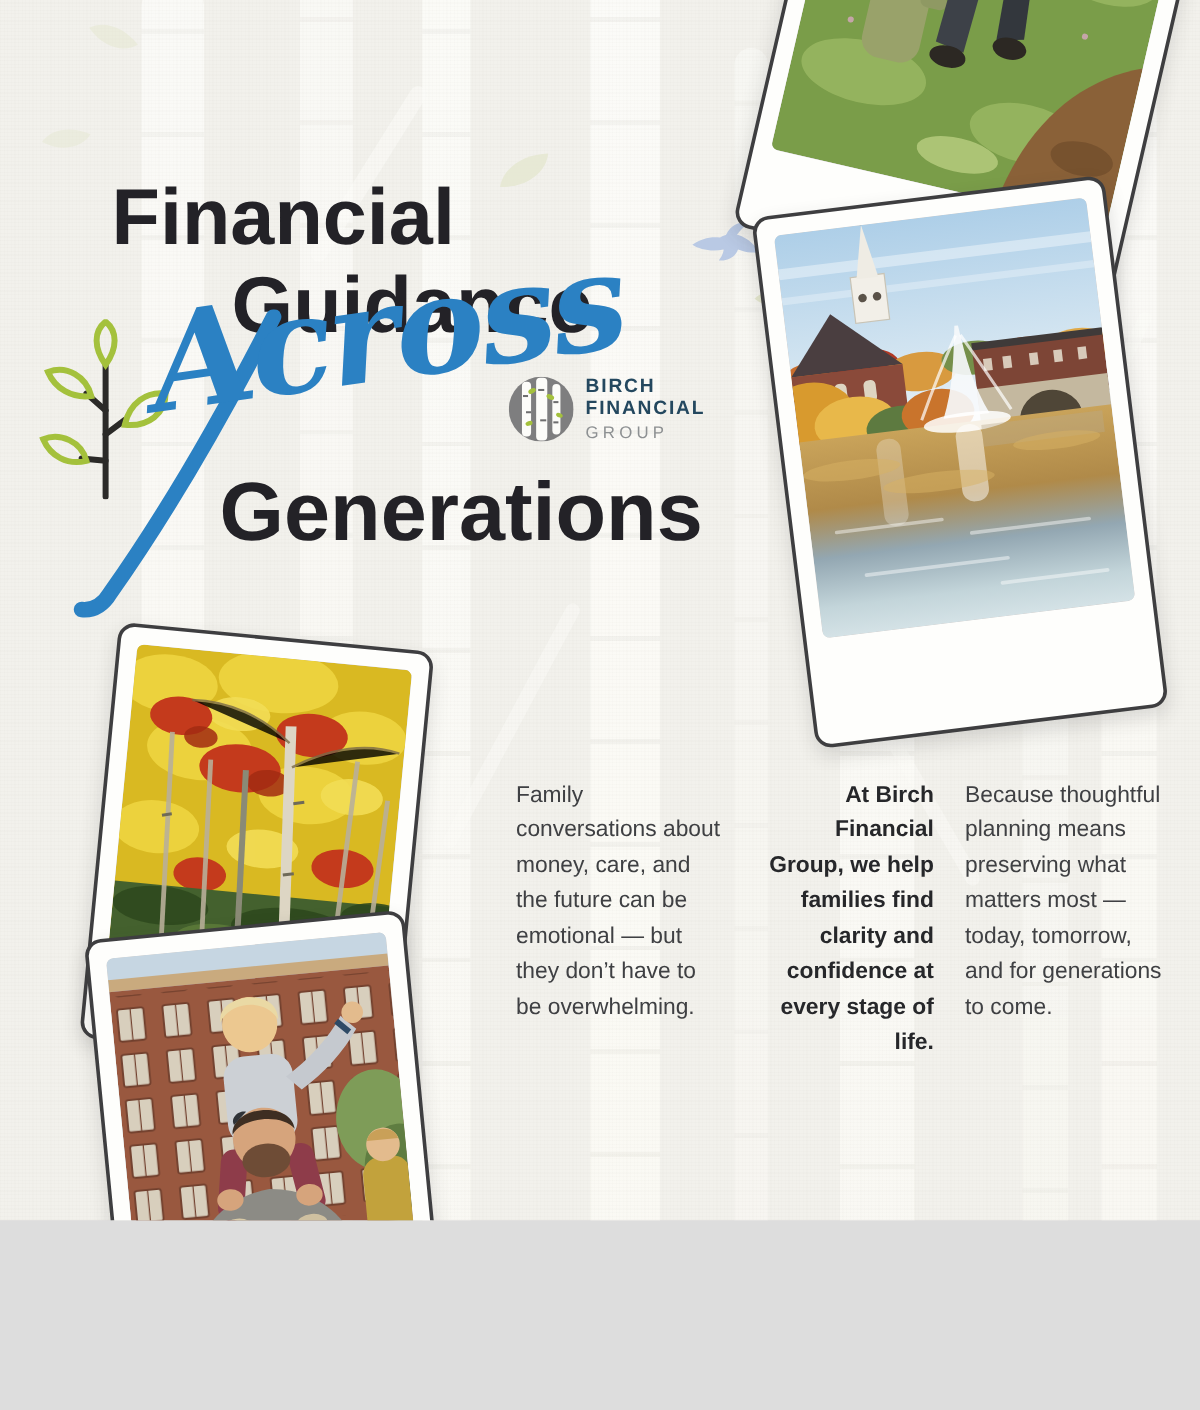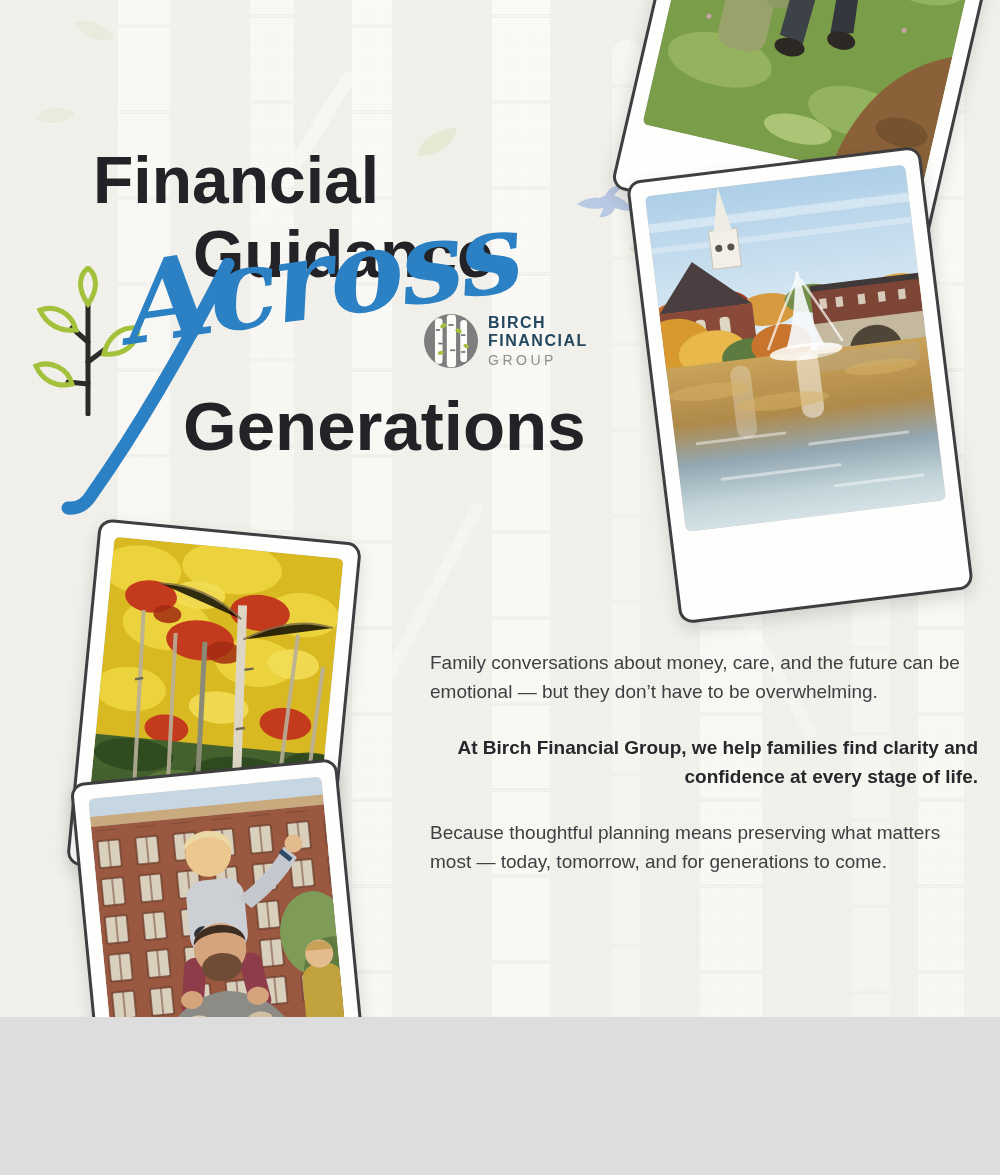--- a/index.html
+++ b/index.html
@@ -27,21 +27,21 @@
   .logo-text{margin-left:10px;}
   .logo-l1{font-size:16px;font-weight:700;letter-spacing:1.5px;color:#24485f;line-height:1.1;}
   .logo-l3{font-size:14px;font-weight:400;letter-spacing:3.5px;color:#8d9092;margin-top:2px;}
   
   .polaroid{position:absolute;background:#fefefc;border:3px solid #3e3e40;border-radius:14px;
             box-shadow:0 7px 16px rgba(50,50,50,.16);}
   .photo{margin:14px;border-radius:6px;overflow:hidden;background:#ccc;}
   .photo svg{display:block;width:100%;height:100%;}
   
   .copy{position:absolute;left:430px;top:648px;width:548px;z-index:2;display:flex;
-        flex-direction:column;gap:26px;}
+        flex-direction:row;gap:26px;}
   .copy p{margin:0;font-size:19px;line-height:1.55;color:#3f4043;}
   .copy p.bold{font-weight:700;color:#26272a;text-align:right;}
   
   .footer{position:absolute;left:0;top:1045px;width:1000px;height:130px;z-index:20;}
   .footer svg.tear{position:absolute;inset:0;width:100%;height:100%;}
   .footer .frow{position:absolute;left:0;right:0;top:64px;display:flex;align-items:center;
         justify-content:space-between;padding:0 34px 0 30px;}
   .fitem{color:#f5f7f5;font-weight:700;font-size:17.5px;letter-spacing:.2px;white-space:nowrap;}
   .footer::after{content:"";position:absolute;left:0;right:0;top:30px;bottom:0;pointer-events:none;
     background:repeating-linear-gradient(45deg,rgba(255,255,255,.025) 0 2px,transparent 2px 5px);}

